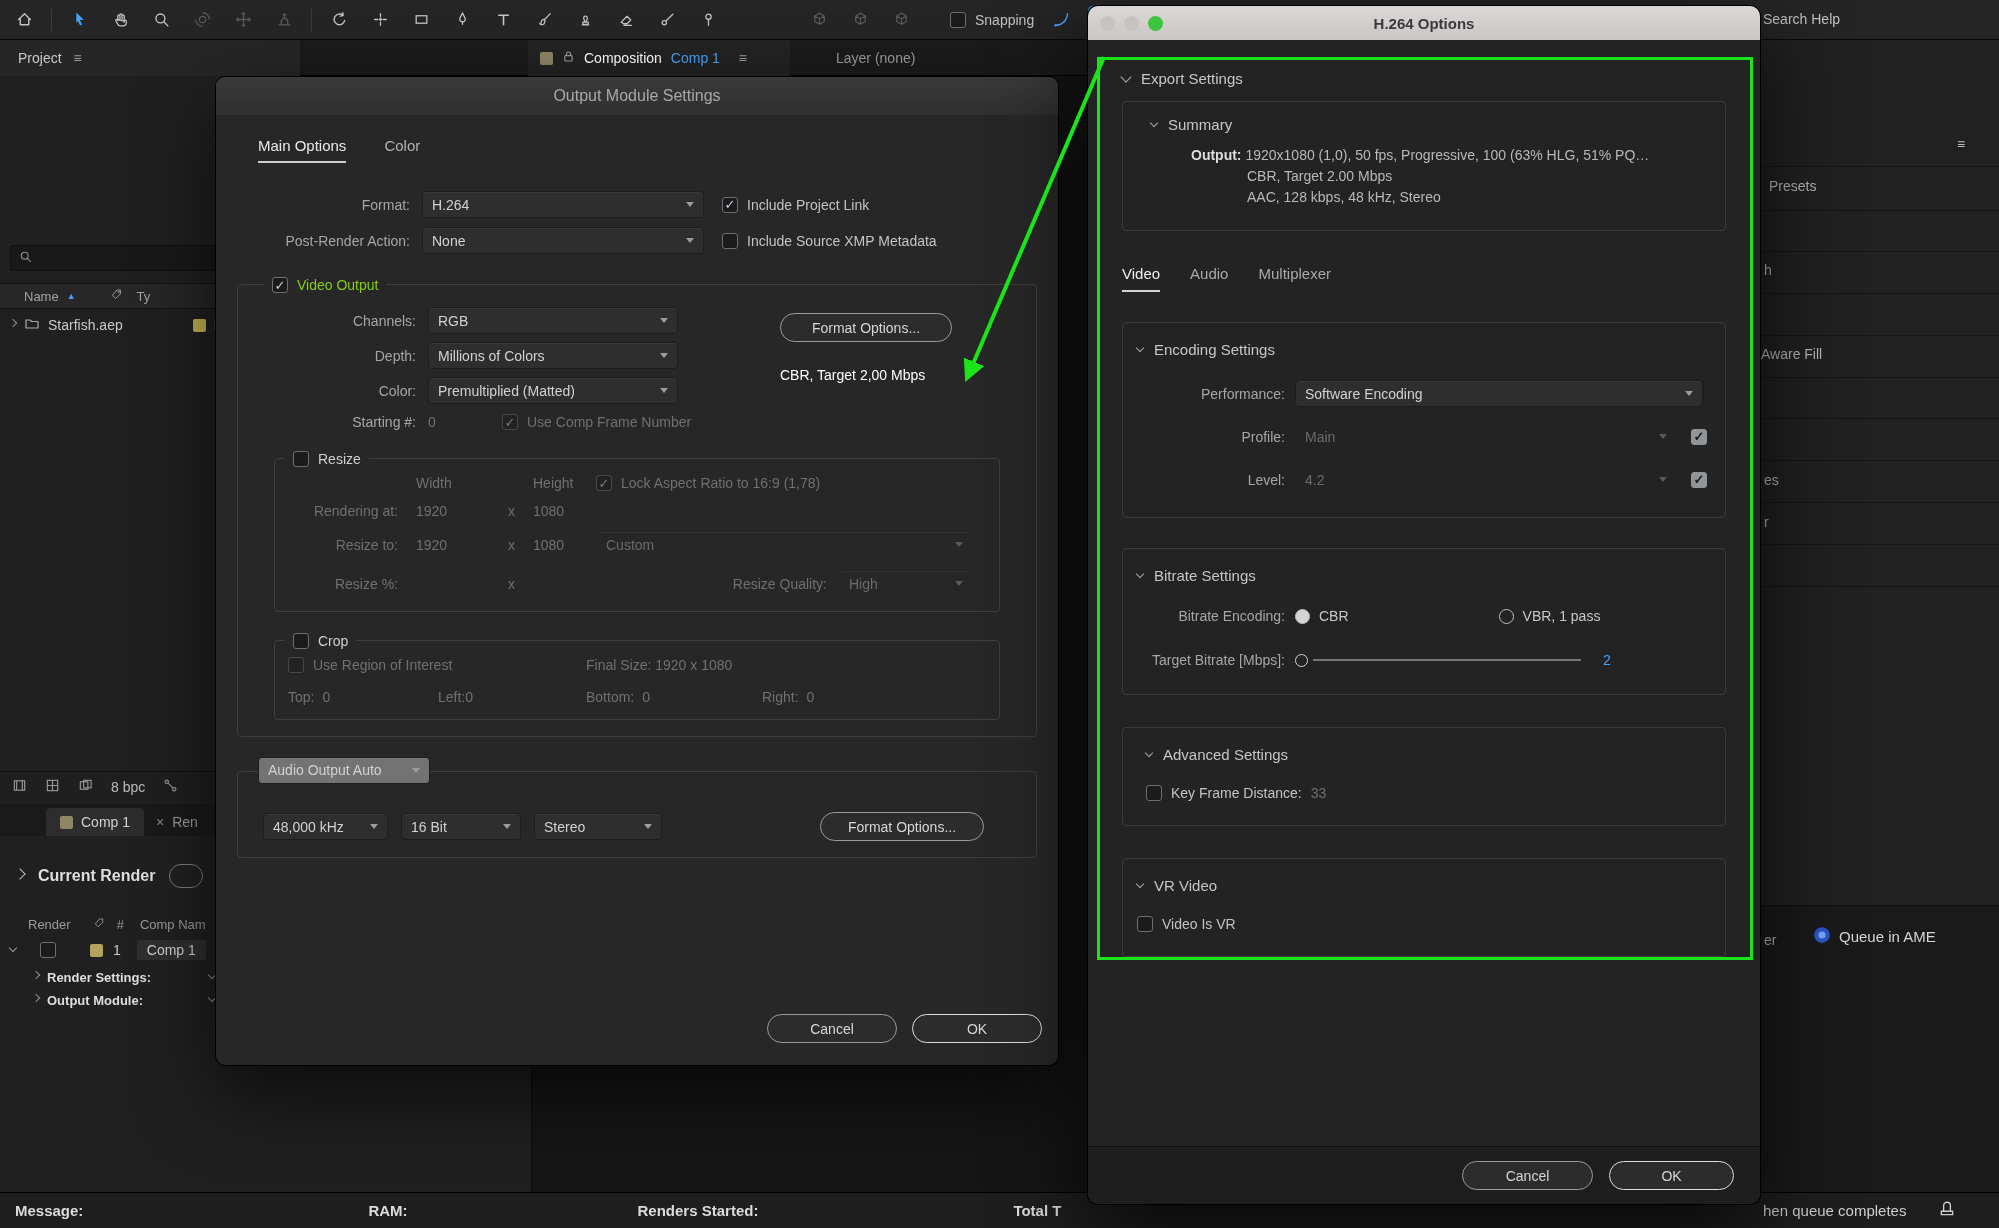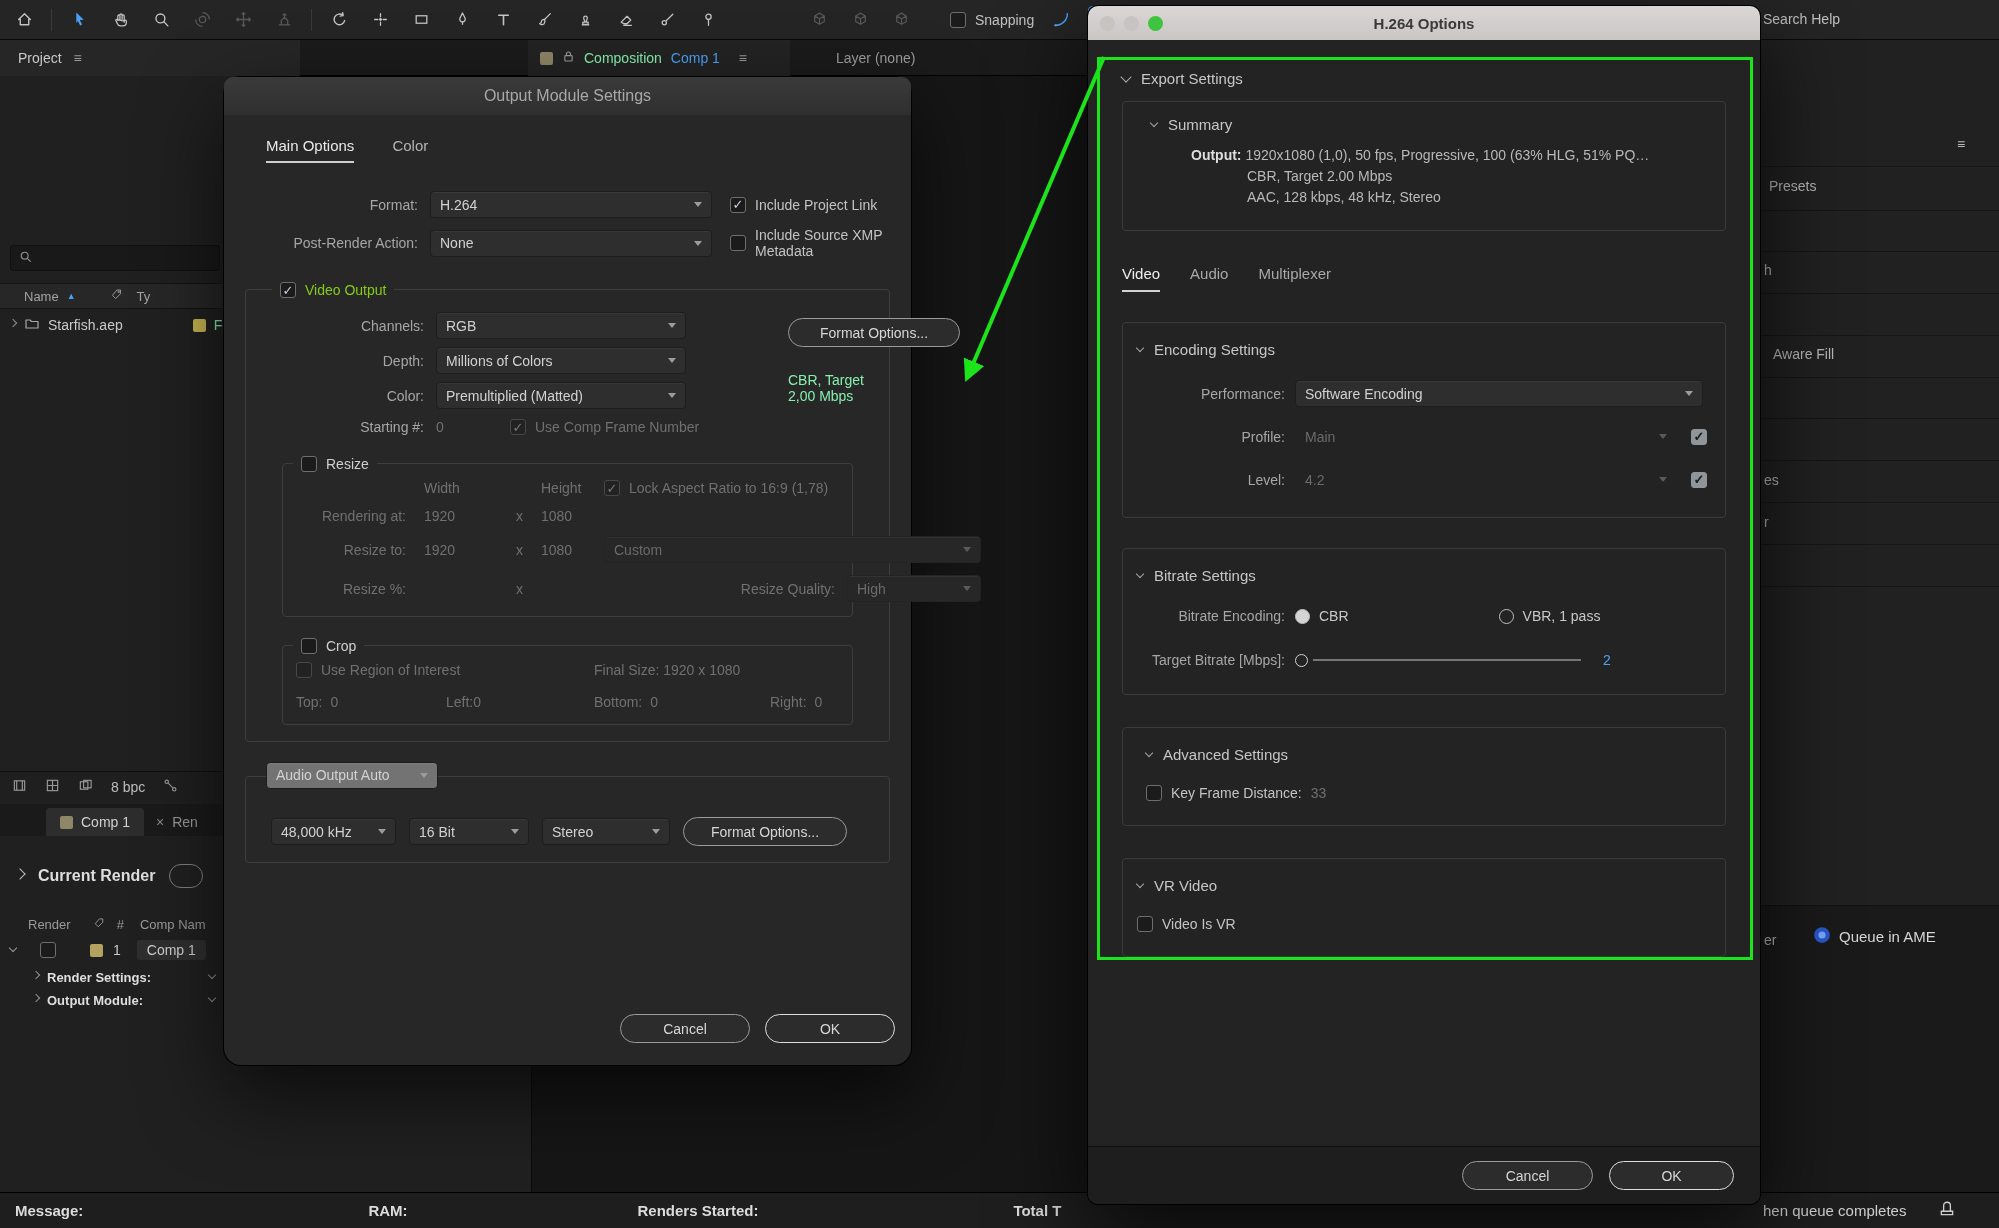--- a/index.html
+++ b/index.html
@@ -32,21 +32,21 @@
   .pill.primary { border:1.5px solid #dedede; }
 
   .caret { width:8px; height:8px; border-right:1.6px solid #a8a8a8; border-bottom:1.6px solid #a8a8a8;
            transform:rotate(45deg); display:inline-block; flex:0 0 auto; margin-top:-4px; }
   .caret.right { transform:rotate(-45deg); }
   .caret.sm { width:6px; height:6px; }
 
   .gbox { position:relative; border:1px solid #3e3e3e; border-radius:4px; }
   .gtag { position:absolute; top:-12px; left:26px; background:#272727; padding:0 8px; display:flex; gap:9px; align-items:center; height:24px; }
 
-  .lab { color:#86efac; }
+  .lab { color:#ffffff; }
   .dim { color:#707070; }
   .white { color:#dedede; }
   .blue { color:#49a1f7; }
   .frow { display:flex; align-items:center; }
   .hrow { display:flex; align-items:center; gap:11px; color:#c6c6c6; font-size:15px; }
 
   
   .toolbar { position:absolute; left:0; top:0; right:0; height:40px; background:#252525; border-bottom:1px solid #090909;
              display:flex; align-items:center; padding:0 10px; gap:13px; z-index:1; }
   .tool { width:28px; height:28px; display:flex; align-items:center; justify-content:center; color:#c4c4c4; border-radius:4px; flex:0 0 auto; }
@@ -86,21 +86,21 @@
   .status-bar { position:absolute; left:0; bottom:0; width:100%; height:36px; background:#1e1e1e; border-top:1px solid #000;
                 display:flex; align-items:center; z-index:1; font-weight:bold; color:#dcdcdc; font-size:15px; }
 
   .right-strip { position:absolute; left:1760px; top:40px; bottom:36px; width:239px; background:#212121; border-left:1px solid #0c0c0c; z-index:1; }
   .hairline { position:absolute; left:0; width:100%; height:1px; background:#161616; }
   .frag { position:absolute; color:#b9b9b9; }
   .rp-dark { position:absolute; left:0; top:865px; width:100%; height:287px; background:#1a1a1a; border-top:1px solid #111; }
   .ame-btn { position:absolute; left:52px; top:20px; display:flex; align-items:center; gap:8px; color:#d6d6d6; font-size:15px; }
 
   
-  .oms { position:absolute; left:224px; top:77px; width:687px; height:988px; background:#272727; border-radius:17px;
+  .oms { position:absolute; left:216px; top:77px; width:842px; height:988px; background:#272727; border-radius:9px;
          box-shadow:0 30px 80px rgba(0,0,0,.65), 0 0 0 1px #000; z-index:10; }
   .oms-title { height:38px; background:linear-gradient(#3a3a3a,#2f2f2f); border-radius:9px 9px 0 0;
                display:flex; align-items:center; justify-content:center; color:#a8a8a8; font-size:16px; }
   .oms-tabs { display:flex; gap:38px; margin:22px 0 0 42px; font-size:15px; }
   .oms-tab { color:#b3b3b3; padding-bottom:7px; }
   .oms-tab.active { color:#e9e9e9; border-bottom:2px solid #cfcfcf; }
   .oms .flabel { width:206px; text-align:right; padding-right:12px; color:#a6a6a6; flex:0 0 auto; }
   .oms .vlabel { width:190px; text-align:right; padding-right:12px; color:#a6a6a6; flex:0 0 auto; }
   .cbgroup { display:flex; align-items:center; gap:9px; }
   .vbox { margin:30px 21px 0; padding:22px 0 16px; }
@@ -396,21 +396,21 @@
     <span class="hairline" style="top:295px"></span>
       <span class="hairline" style="top:337px"></span>
     <span class="hairline" style="top:378px"></span>
       <span class="hairline" style="top:420px"></span>
     <span class="hairline" style="top:462px"></span>
       <span class="hairline" style="top:504px"></span>
     <span class="hairline" style="top:546px"></span>
     <span class="frag" style="left:196px;top:96px">≡</span>
     <span class="frag" style="left:8px;top:138px">Presets</span>
     <span class="frag" style="left:3px;top:222px">h</span>
-    <span class="frag" style="left:12px;top:306px">Aware Fill</span>
+    <span class="frag" style="left:0;top:306px">Aware Fill</span>
     <span class="frag" style="left:3px;top:432px">es</span>
     <span class="frag" style="left:3px;top:474px">r</span>
     <div class="rp-dark">
       <span class="frag" style="left:3px;top:26px">er</span>
       <div class="ame-btn">
         <span><svg width="18" height="18" viewBox="0 0 16 16">
               <circle cx="8" cy="8" r="7" fill="#2a57c9"></circle>
               <circle cx="8" cy="8" r="3.2" fill="#79a8ff"></circle>
             </svg></span>
         <span>Queue in AME</span>

